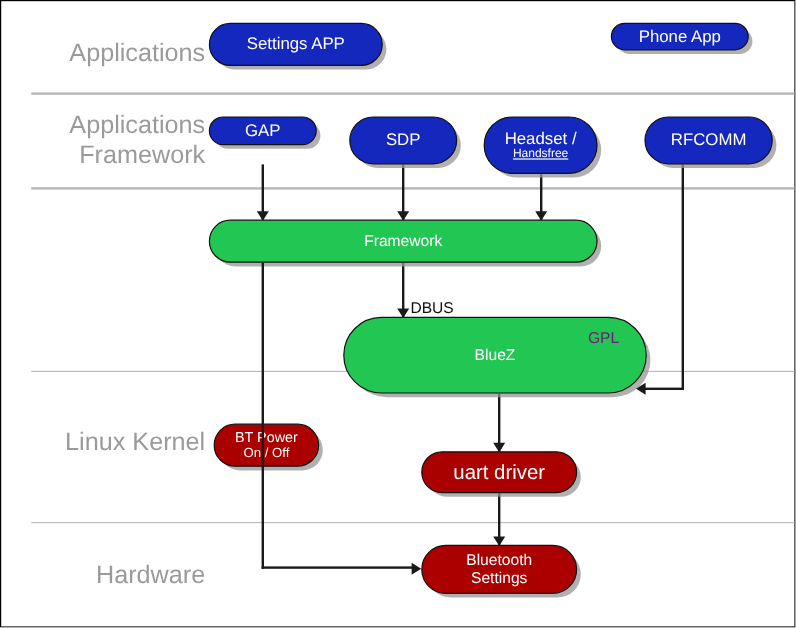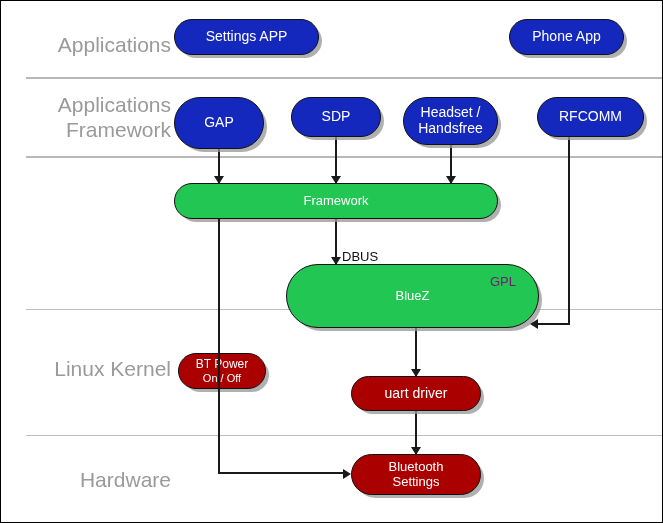--- a/index.html
+++ b/index.html
@@ -139,36 +139,36 @@
   <div class="arrow-down" style="left:410px;top:446px;"></div>
 
   <div class="vline" style="left:217px;top:218px;height:255px;z-index:8;"></div>
   <div class="hline" style="left:217px;top:471px;width:126px;z-index:8;"></div>
   <div class="arrow-right" style="left:342px;top:468px;z-index:9;"></div>
 
   <div class="node blue" style="left:173px;top:18px;width:145px;height:36px;">
     <span class="node-text" style="font-size:14px;">Settings APP</span>
   </div>
 
-  <div class="node blue" style="left:508px;top:18px;width:115px;height:36px;">
+  <div class="node blue" style="left:508px;top:18px;width:115px;height:23px;">
     <span class="node-text" style="font-size:14px;">Phone App</span>
   </div>
 
-  <div class="node blue" style="left:173px;top:96px;width:90px;height:52px;">
+  <div class="node blue" style="left:173px;top:96px;width:90px;height:24px;">
     <span class="node-text" style="font-size:14px;">GAP</span>
   </div>
 
   <div class="node blue" style="left:290px;top:96px;width:90px;height:40px;">
     <span class="node-text" style="font-size:14px;">SDP</span>
   </div>
 
   <div class="node blue" style="left:402px;top:96px;width:95px;height:48px;">
     <span class="node-text">
       <span class="l1" style="font-size:14px;">Headset /</span>
-      <span class="l2" style="font-size:14px;">Handsfree</span>
+      <span class="l2" style="font-size:10px;text-decoration:underline;">Handsfree</span>
     </span>
   </div>
 
   <div class="node blue" style="left:536px;top:96px;width:107px;height:40px;">
     <span class="node-text" style="font-size:14px;">RFCOMM</span>
   </div>
 
   <div class="node green" style="left:173px;top:182px;width:324px;height:36px;">
     <span class="node-text" style="font-size:13px;">Framework</span>
   </div>
@@ -179,21 +179,21 @@
   </div>
 
   <div class="node red" style="left:177px;top:352px;width:88px;height:36px;z-index:6;">
     <span class="node-text">
       <span class="l1" style="font-size:12px;">BT Power</span>
       <span class="l2" style="font-size:11px;">On / Off</span>
     </span>
   </div>
 
   <div class="node red" style="left:350px;top:375px;width:130px;height:35px;">
-    <span class="node-text" style="font-size:14px;">uart driver</span>
+    <span class="node-text" style="font-size:17px;">uart driver</span>
   </div>
 
   <div class="node red" style="left:350px;top:453px;width:130px;height:41px;z-index:10;">
     <span class="node-text">
       <span class="l1" style="font-size:13px;">Bluetooth</span>
       <span class="l2" style="font-size:13px;">Settings</span>
     </span>
   </div>
 
 </div>

